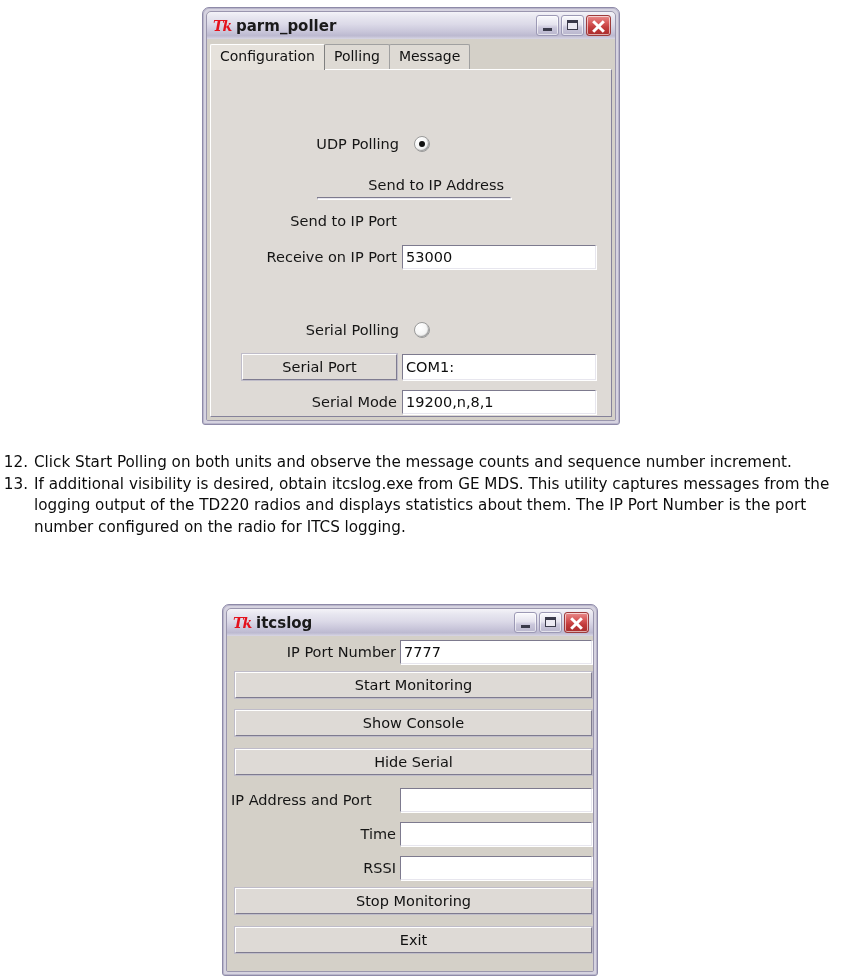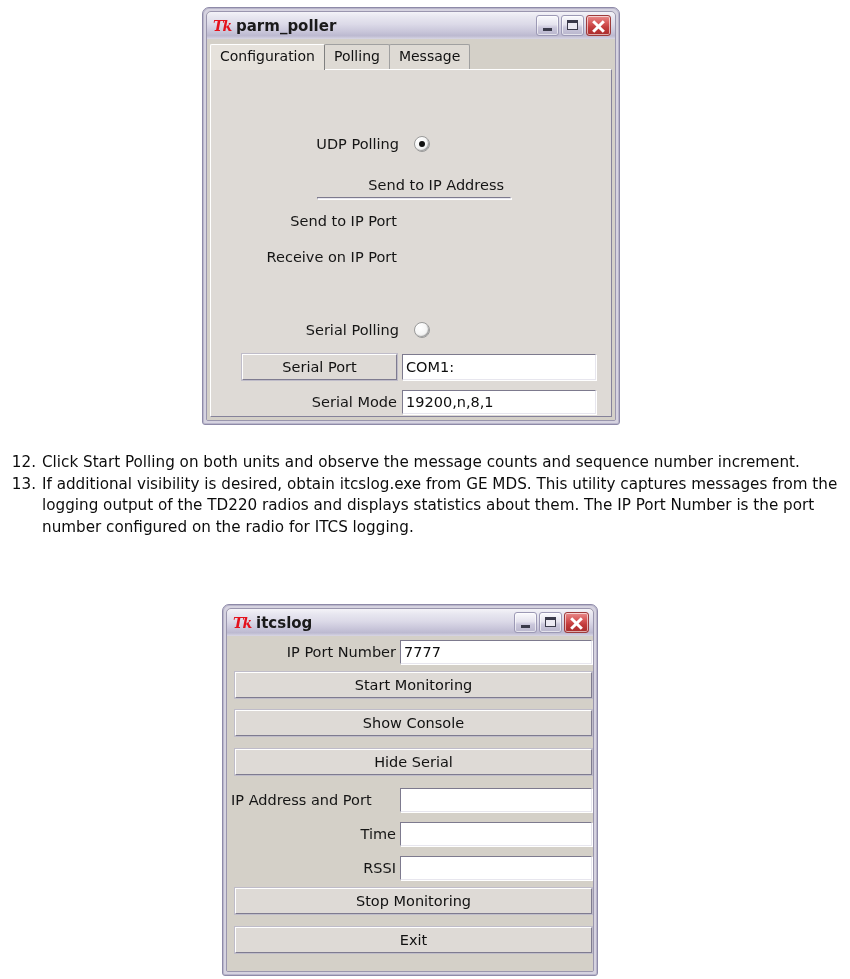--- a/index.html
+++ b/index.html
@@ -241,21 +241,20 @@
     width: 850px;
     font-family: "DejaVu Sans", sans-serif;
     font-size: 15.2px;
     color: #0c0c0c;
     line-height: 21.5px;
   }
   .doc-item {
     display: flex;
     align-items: flex-start;
     margin-bottom: 0px;
-    padding-left: 8px;
   }
   .doc-num {
     width: 34px;
     flex: 0 0 34px;
     text-align: right;
     padding-right: 6px;
     box-sizing: border-box;
   }
   .doc-body {
     flex: 1 1 auto;
@@ -303,20 +302,21 @@
           <span class="lbl" style="width:186px;">Send to IP Address</span>
           <span class="entry" style="width:194px; margin-left:5px;">10.4.144.200</span>
         </div>
 
         <div class="row" style="left:0px; top:139px; width:400px;">
           <span class="lbl" style="width:186px;">Send to IP Port</span>
         </div>
 
         <div class="row" style="left:0px; top:175px; width:400px;">
           <span class="lbl" style="width:186px;">Receive on IP Port</span>
+          <span class="entry" style="width:194px; margin-left:5px;">53000</span>
         </div>
 
         <div class="row" style="left:0px; top:248px; width:408px;">
           <span class="lbl" style="width:188px;">Serial Polling</span>
           <span class="radio" style="margin-left:15px;"></span>
         </div>
 
         <div class="row" style="left:0px; top:284px; width:400px; height:26px;">
           <span class="btn" style="width:155px; margin-left:31px;">Serial Port</span>
           <span class="entry" style="width:194px; margin-left:5px; height:26px; line-height:24px;">COM1:</span>

